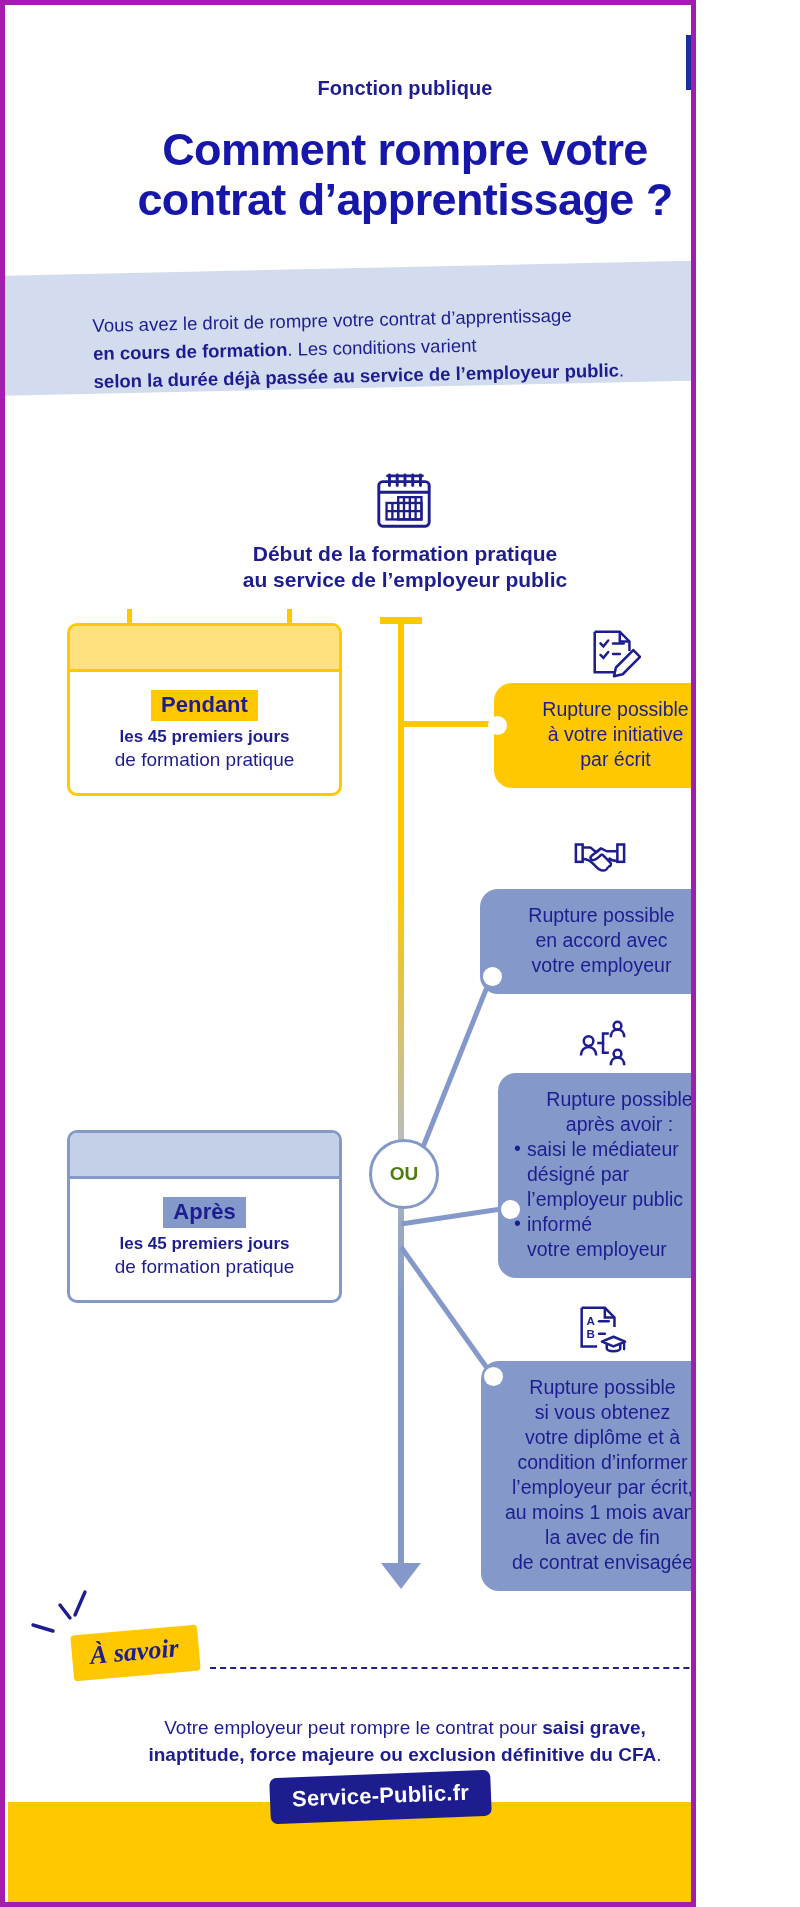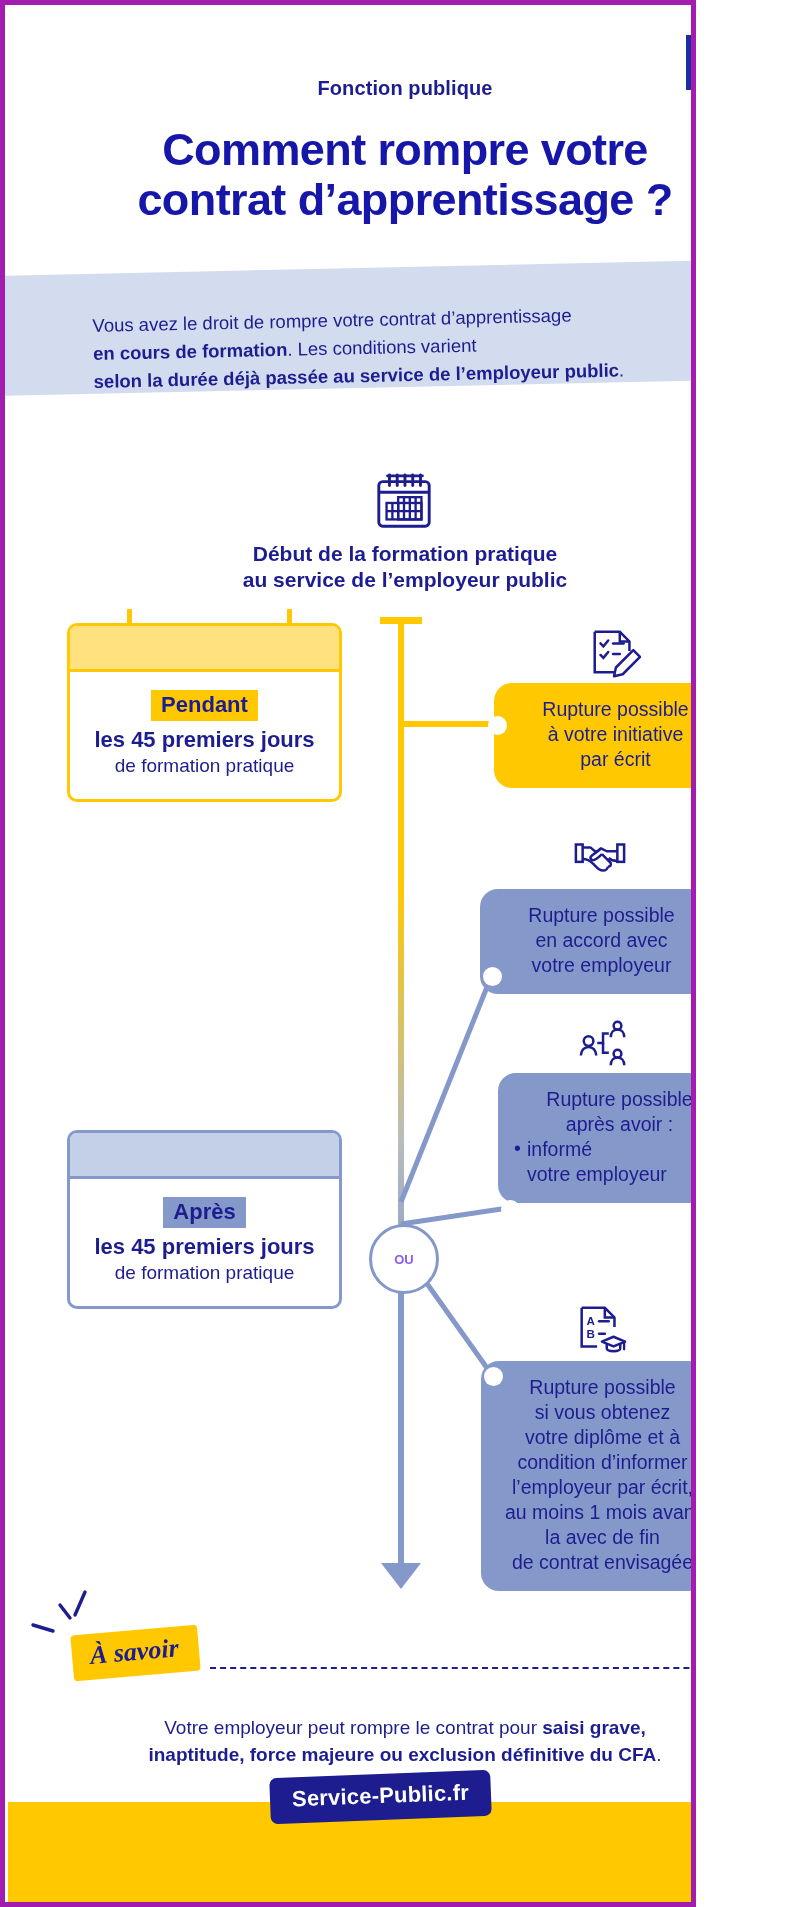--- a/index.html
+++ b/index.html
@@ -140,29 +140,29 @@
   .branch-yellow {
     position: absolute;
     top: 716px;
     left: 396px;
     width: 90px;
     height: 6px;
     background: #ffc800;
   }
   .ou-circle {
     position: absolute;
-    top: 1219px;
+    top: 1134px;
     left: 364px;
     width: 64px;
     height: 64px;
     border: 3px solid #8499c9;
     border-radius: 50%;
     background: #ffffff;
-    color: #8b5cf6;
-    font-size: 13px;
+    color: #4d7c0f;
+    font-size: 19px;
     font-weight: bold;
     display: flex;
     align-items: center;
     justify-content: center;
   }
   .connectors {
     position: absolute;
     top: 0; left: 0;
     width: 800px; height: 1907px;
     pointer-events: none;
@@ -189,21 +189,21 @@
     color: #1d1d8f;
   }
   .period-card .chip {
     display: inline-block;
     font-size: 22px;
     font-weight: bold;
     padding: 2px 10px 3px 10px;
     margin-bottom: 6px;
   }
   .period-card .l1 {
-    font-size: 22px;
+    font-size: 17px;
     font-weight: bold;
     line-height: 1.22;
   }
   .period-card .l2 {
     font-size: 19px;
     line-height: 1.22;
   }
 
   #card-pendant {
     top: 618px;
@@ -474,20 +474,25 @@
     <circle cx="42" cy="38" r="4" fill="none" stroke="#1d1d8f" stroke-width="2.6"></circle>
     <path d="M35 50c0-5 3-8 7-8s7 3 7 8" fill="none" stroke="#1d1d8f" stroke-width="2.6"></path>
     <path d="M21 27h6v-10h6" fill="none" stroke="#1d1d8f" stroke-width="2.6"></path>
     <path d="M27 27v10h6" fill="none" stroke="#1d1d8f" stroke-width="2.6"></path>
   </svg>
   <div class="bubble blue" id="bub3">
     <div>Rupture possible</div>
     <div>après avoir&nbsp;:</div>
     <ul>
       <li>
+        <span>saisi le médiateur</span><br>
+        <span>désigné par</span><br>
+        <span>l’employeur public</span>
+      </li>
+      <li>
         <span>informé</span><br>
         <span>votre employeur</span>
       </li>
     </ul>
   </div>
   <div class="dot" style="top:1195px;left:496px;"></div>
 
   <svg class="bubble-icon" style="top:1298px;left:568px;" viewBox="0 0 56 56">
     <path d="M9 5h24l10 10v10" fill="none" stroke="#1d1d8f" stroke-width="2.6"></path>
     <path d="M9 5v40h16" fill="none" stroke="#1d1d8f" stroke-width="2.6"></path>

